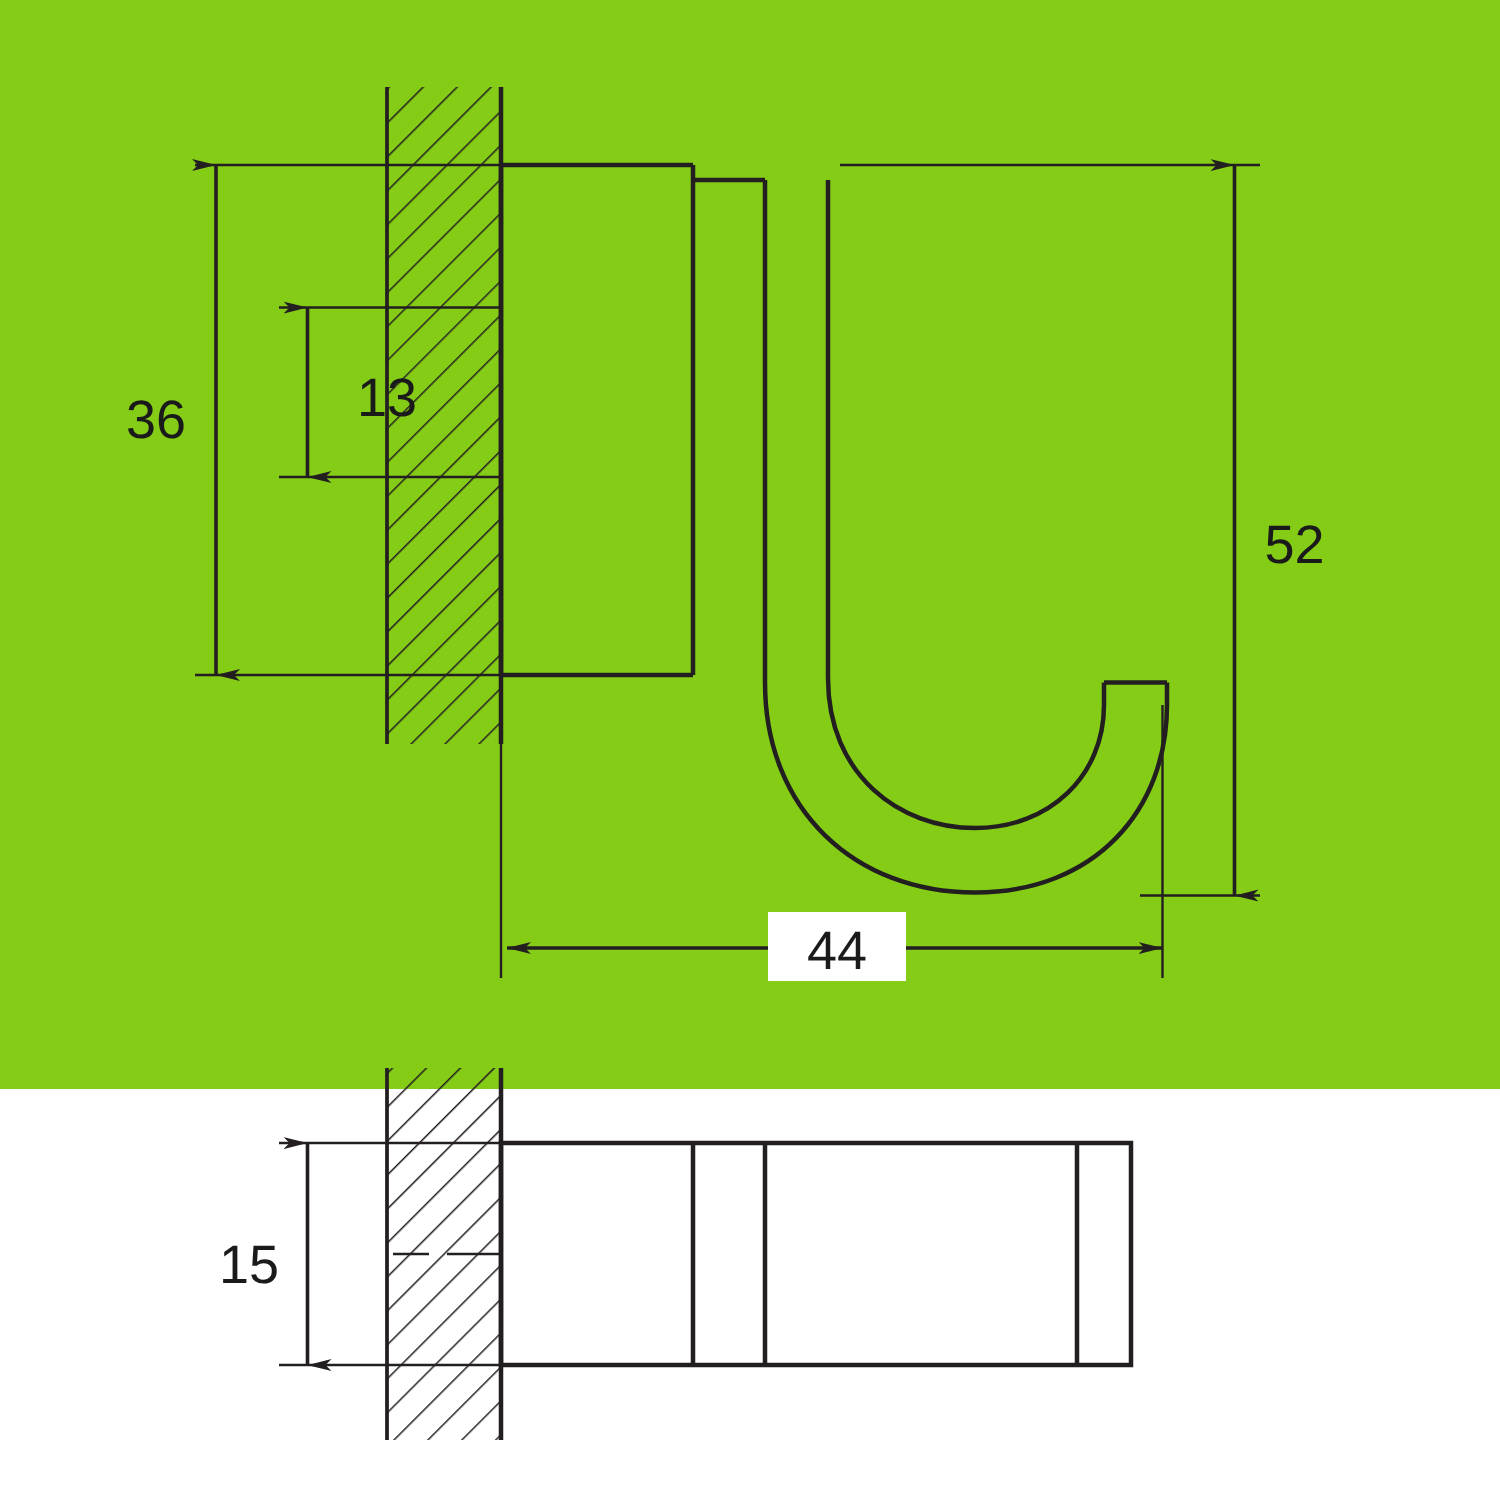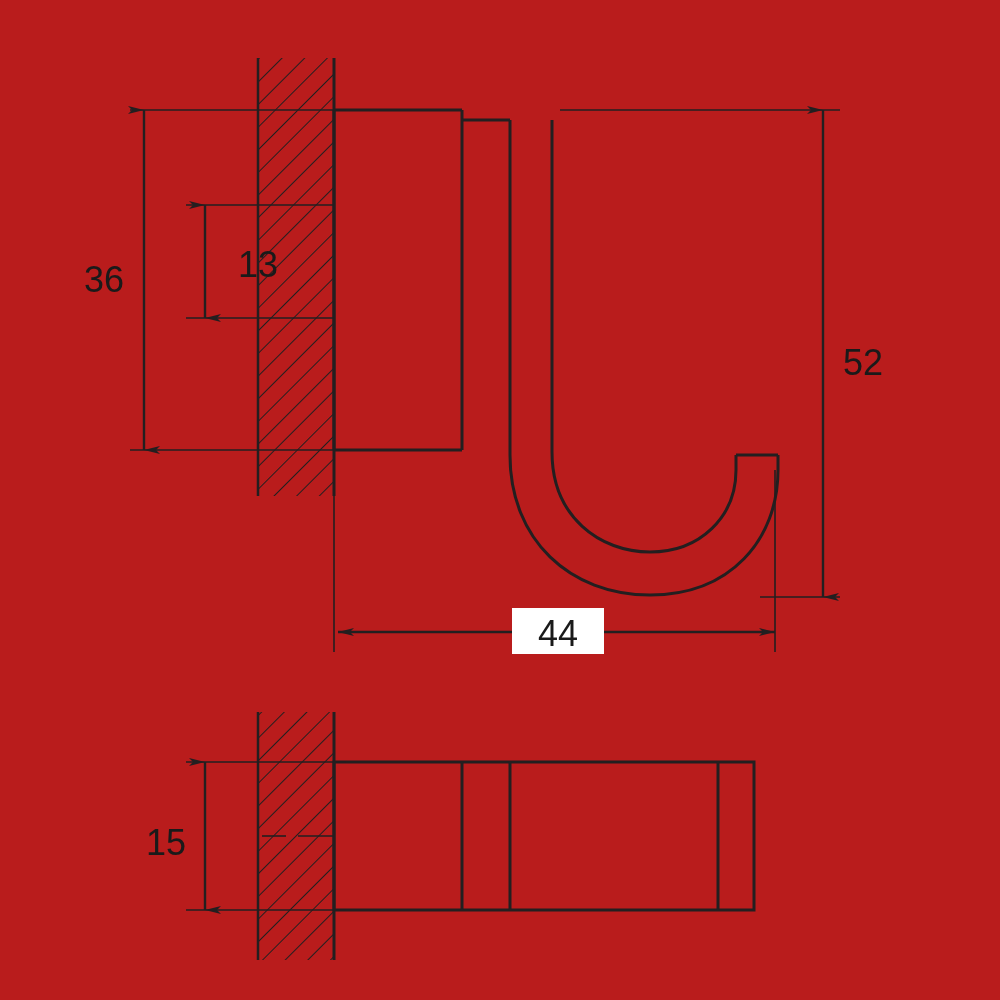--- a/index.html
+++ b/index.html
@@ -9,22 +9,22 @@
   }
   body {
     width: 1000px;
     height: 1000px;
     font-family: "Liberation Sans", sans-serif;
     overflow: hidden;
   }
   #stage {
     position: relative;
     width: 1000px;
-    height: 1000px;
-    background: #b91c1c;
+    height: 726px;
+    background: #84cc16;
   }
   svg#drawing {
     position: absolute;
     left: 0;
     top: 0;
     width: 1000px;
     height: 1000px;
     display: block;
   }
   .dim-text {

